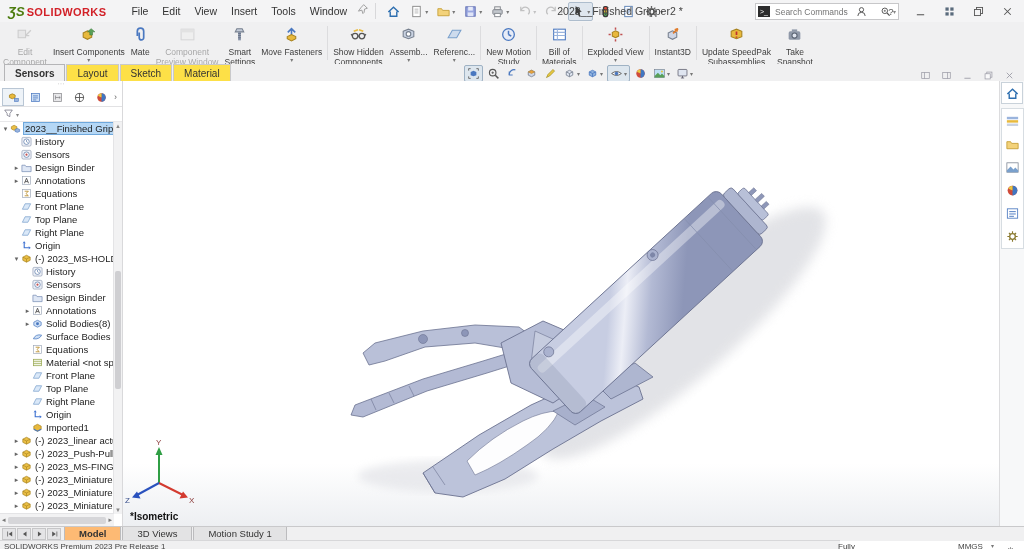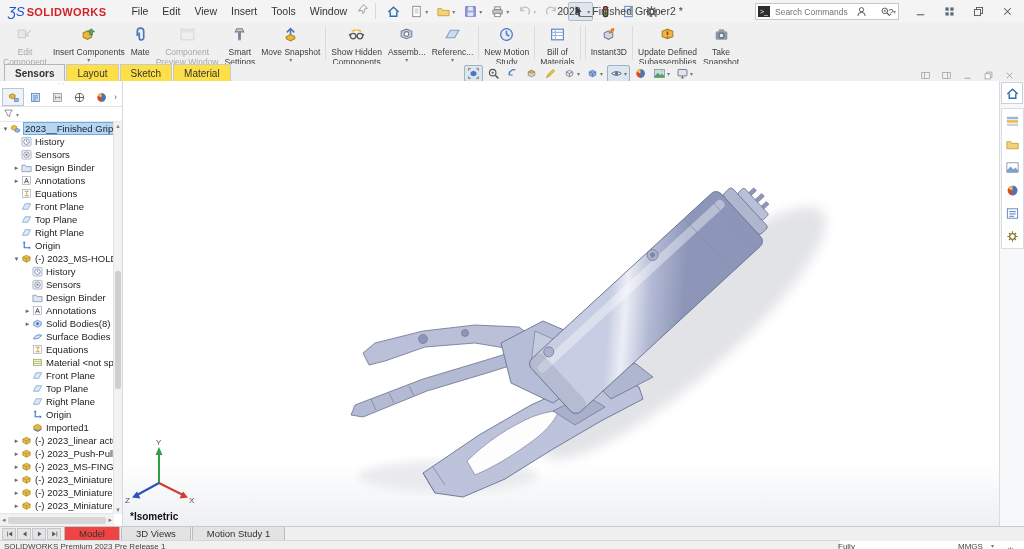--- a/index.html
+++ b/index.html
@@ -2,21 +2,21 @@
 <html><head>
 <meta charset="utf-8">
 <style>
   html,body{margin:0;padding:0;background:#ddd;}
   #app{position:relative;width:1024px;height:549px;background:#fff;overflow:hidden;
        font-family:"Liberation Sans",sans-serif;color:#222;-webkit-font-smoothing:antialiased;}
   
   .titlebar{position:absolute;left:0;top:0;width:1024px;height:22px;background:#f4f4f5;
             border-bottom:1px solid #e3e3e5;display:flex;align-items:center;}
   .brand{display:flex;align-items:baseline;margin-left:8px;white-space:nowrap;}
-  .brand .glyph{font-style:italic;font-weight:normal;color:#1d4ed8;font-size:13px;margin-right:2px;}
+  .brand .glyph{font-style:italic;font-weight:bold;color:#4d7c0f;font-size:13px;margin-right:2px;}
   .brand .word{color:#d22128;font-size:11px;font-weight:bold;letter-spacing:.4px;}
   .menus{display:flex;margin-left:18px;}
   .menu-item{font-size:10.5px;color:#333;padding:3px 7px;cursor:default;}
   .pin{margin-left:2px;opacity:.75;}
   .qa-sep{width:1px;height:16px;background:#d8d8da;margin:0 6px;}
   .qabar{display:flex;align-items:center;}
   .qa-btn{display:flex;align-items:center;padding:2px 3px;border-radius:2px;margin:0 1px;}
   .qa-btn .caret{font-size:6px;color:#777;margin-left:1px;}
   .qa-btn.disabled{opacity:.4;}
   .qa-btn.active{background:#dfe6ee;border:1px solid #aebdcd;padding:1px 2px;}
@@ -88,21 +88,21 @@
   .tp-btn.first{border-color:#c9d2da;background:#fff;margin-bottom:4px;}
   .tp-group{border:1px solid #d7dde2;background:#fff;width:21px;margin:0 auto;}
   
   .motionbar{position:absolute;left:0;top:526px;width:1024px;height:14px;background:#f0f0f1;
              border-top:1px solid #c9c9cb;display:flex;align-items:stretch;}
   .mb-nav{display:flex;align-items:center;padding:1px 2px;}
   .mb-nav .nav{width:12px;height:10px;background:#e4e4e6;border:1px solid #c6c6c8;margin-right:1px;
                display:flex;align-items:center;justify-content:center;}
   .mb-tab{font-size:9.5px;color:#333;padding:0 14px;display:flex;align-items:center;border:1px solid #bcbcbe;
           border-top:none;background:#e3e3e4;margin-right:1px;}
-  .mb-tab.active{background:#ef4444;font-weight:normal;}
+  .mb-tab.active{background:#fdba74;font-weight:bold;}
   
   .statusbar{position:absolute;left:0;top:540px;width:840px;height:9px;background:#f0f0f1;border-top:1px solid #d7d7d9;}
   .sb-left{position:absolute;left:4px;top:1px;font-size:8px;color:#444;}
   .sb-state{position:absolute;left:838px;top:1px;font-size:8px;color:#444;}
   .sb-units{position:absolute;left:958px;top:1px;font-size:8px;color:#444;}
   .sb-caret{position:absolute;left:991px;top:1px;font-size:6px;color:#777;}
   .sb-gear{position:absolute;left:1006px;top:0px;}
 </style>
 </head>
 <body>
@@ -293,21 +293,21 @@
             <path d="M6.7 7h2.6M6.7 9h2.6M6.7 11h2.6" stroke="#6a7488"></path>
           </svg></span>
         <div class="rb-label">Smart
 Settings</div>
       </div>
       <div class="rb-btn">
         <span><svg width="17" height="17" viewBox="0 0 16 16">
             <path d="M4.5 6 L8 2.5 L11.5 6 M8 2.5 V9" fill="none" stroke="#4a78c0" stroke-width="1.5"></path>
             <path d="M4 10 L8 8 L12 10 L12 12 L8 14 L4 12 Z" fill="#e8b93c" stroke="#a8831f"></path>
           </svg></span>
-        <div class="rb-label">Move Snapshot</div>
+        <div class="rb-label">Move Fasteners</div>
         <span class="caret">▾</span>
       </div>
       <div class="rib-sep"></div>
       <div class="rb-btn">
         <span><svg width="17" height="17" viewBox="0 0 16 16">
             <circle cx="4.8" cy="9.5" r="2.6" fill="none" stroke="#555" stroke-width="1.2"></circle>
             <circle cx="11.2" cy="9.5" r="2.6" fill="none" stroke="#555" stroke-width="1.2"></circle>
             <path d="M7.4 9.5 h1.2 M2.2 9.5 L1 7.5 M13.8 9.5 L15 7.5" stroke="#555"></path>
             <path d="M3.5 5 l4 -1.5 M12.5 5 l-4 -1.5" stroke="#e8b93c" stroke-width="1.5"></path>
           </svg></span>
@@ -341,36 +341,44 @@
       <div class="rib-sep"></div>
       <div class="rb-btn">
         <span><svg width="17" height="17" viewBox="0 0 16 16">
             <rect x="2.5" y="3" width="11" height="10" fill="#fff" stroke="#4a78c0"></rect>
             <path d="M2.5 6h11M2.5 9h11M6 3v10" stroke="#9ab4dd"></path>
           </svg></span>
         <div class="rb-label">Bill of
 Materials</div>
       </div>
       <div class="rib-sep"></div>
+      <div class="rb-btn">
+        <span><svg width="17" height="17" viewBox="0 0 16 16">
+            <path d="M5 6 L8 4.5 L11 6 L11 9.5 L8 11 L5 9.5 Z" fill="#e8b93c" stroke="#a8831f"></path>
+            <path d="M8 1.5 v2 M8 12.5 v2 M1.5 8 h2 M12.5 8 h2" stroke="#c05050" stroke-width="1.4"></path>
+          </svg></span>
+        <div class="rb-label">Exploded View</div>
+        <span class="caret">▾</span>
+      </div>
       <div class="rib-sep"></div>
       <div class="rb-btn">
         <span><svg width="17" height="17" viewBox="0 0 16 16">
             <path d="M4 6.5 L8 4.5 L12 6.5 L12 10.5 L8 12.5 L4 10.5 Z" fill="#cfd6e6" stroke="#77808f"></path>
             <path d="M13 2.5 L8.5 7" stroke="#e07b2a" stroke-width="1.5"></path>
             <path d="M13 2.5 l-1 3 M13 2.5 l-3 1" stroke="#e07b2a" stroke-width="1.2"></path>
           </svg></span>
         <div class="rb-label">Instant3D</div>
       </div>
       <div class="rib-sep"></div>
       <div class="rb-btn">
         <span><svg width="17" height="17" viewBox="0 0 16 16">
             <path d="M3 5 L8 3 L13 5 L13 10 L8 12 L3 10 Z" fill="#e8b93c" stroke="#a8831f"></path>
             <path d="M8 5.2 v3.2 M8 9.8 v1.2" stroke="#c03030" stroke-width="1.6"></path>
           </svg></span>
-        <div class="rb-label">Update Defined
+        <div class="rb-label">Update SpeedPak
 Subassemblies</div>
       </div>
       <div class="rb-btn">
         <span><svg width="17" height="17" viewBox="0 0 16 16">
             <rect x="2.5" y="5" width="11" height="8" rx="1.5" fill="#8f98a8"></rect>
             <circle cx="8" cy="9" r="2.4" fill="#dfe4ee" stroke="#5a6372"></circle>
             <rect x="5.5" y="3.2" width="5" height="2.2" fill="#8f98a8"></rect>
           </svg></span>
         <div class="rb-label">Take
 Snapshot</div>

